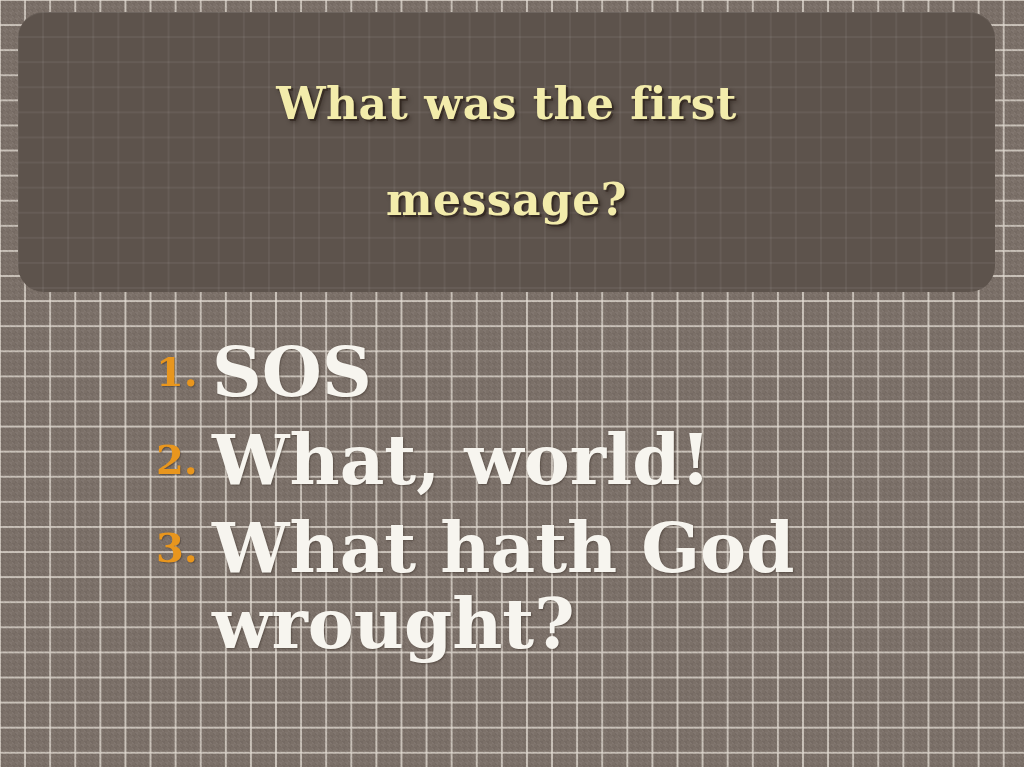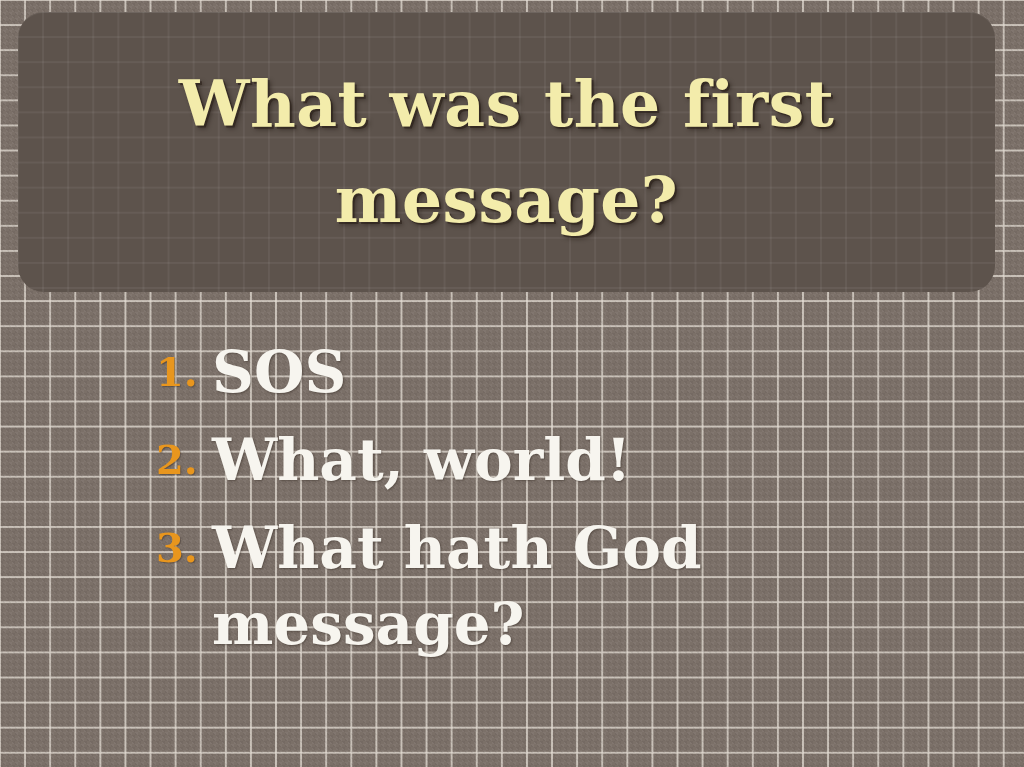--- a/index.html
+++ b/index.html
@@ -56,21 +56,21 @@
     justify-content: center;
     box-shadow: 0 1px 0 rgba(255,255,255,0.06) inset;
   }
 
   .title-text {
     width: 100%;
     text-align: center;
     color: #f3ecab;
     font-family: "DejaVu Serif", serif;
     font-weight: 700;
-    font-size: 63px;
+    font-size: 44px;
     line-height: 96px;
     letter-spacing: 0.5px;
     text-shadow:
       2px 2px 0 rgba(40,30,22,0.55),
       3px 3px 4px rgba(30,22,16,0.5);
     padding: 0 40px;
     box-sizing: border-box;
     white-space: pre-line;
   }
 
@@ -100,21 +100,21 @@
     padding-left: 6px;
     box-sizing: border-box;
     text-shadow: 1px 1px 1px rgba(40,30,22,0.35);
   }
 
   .answer-text {
     flex: 1 1 auto;
     color: #f7f5ef;
     font-family: "DejaVu Serif", serif;
     font-weight: 700;
-    font-size: 58px;
+    font-size: 69px;
     line-height: 76px;
     text-shadow: 1px 1px 2px rgba(40,30,22,0.4);
     word-wrap: break-word;
   }
 </style>
 </head>
 <body>
 
 <div class="slide">
 
@@ -130,18 +130,18 @@
       <span class="answer-text">SOS</span>
     </div>
 
     <div class="answer-row">
       <span class="answer-num">2.</span>
       <span class="answer-text">What, world!</span>
     </div>
 
     <div class="answer-row">
       <span class="answer-num">3.</span>
-      <span class="answer-text">What hath God message?</span>
+      <span class="answer-text">What hath God wrought?</span>
     </div>
 
   </div>
 
 </div>
 
 </body></html>

